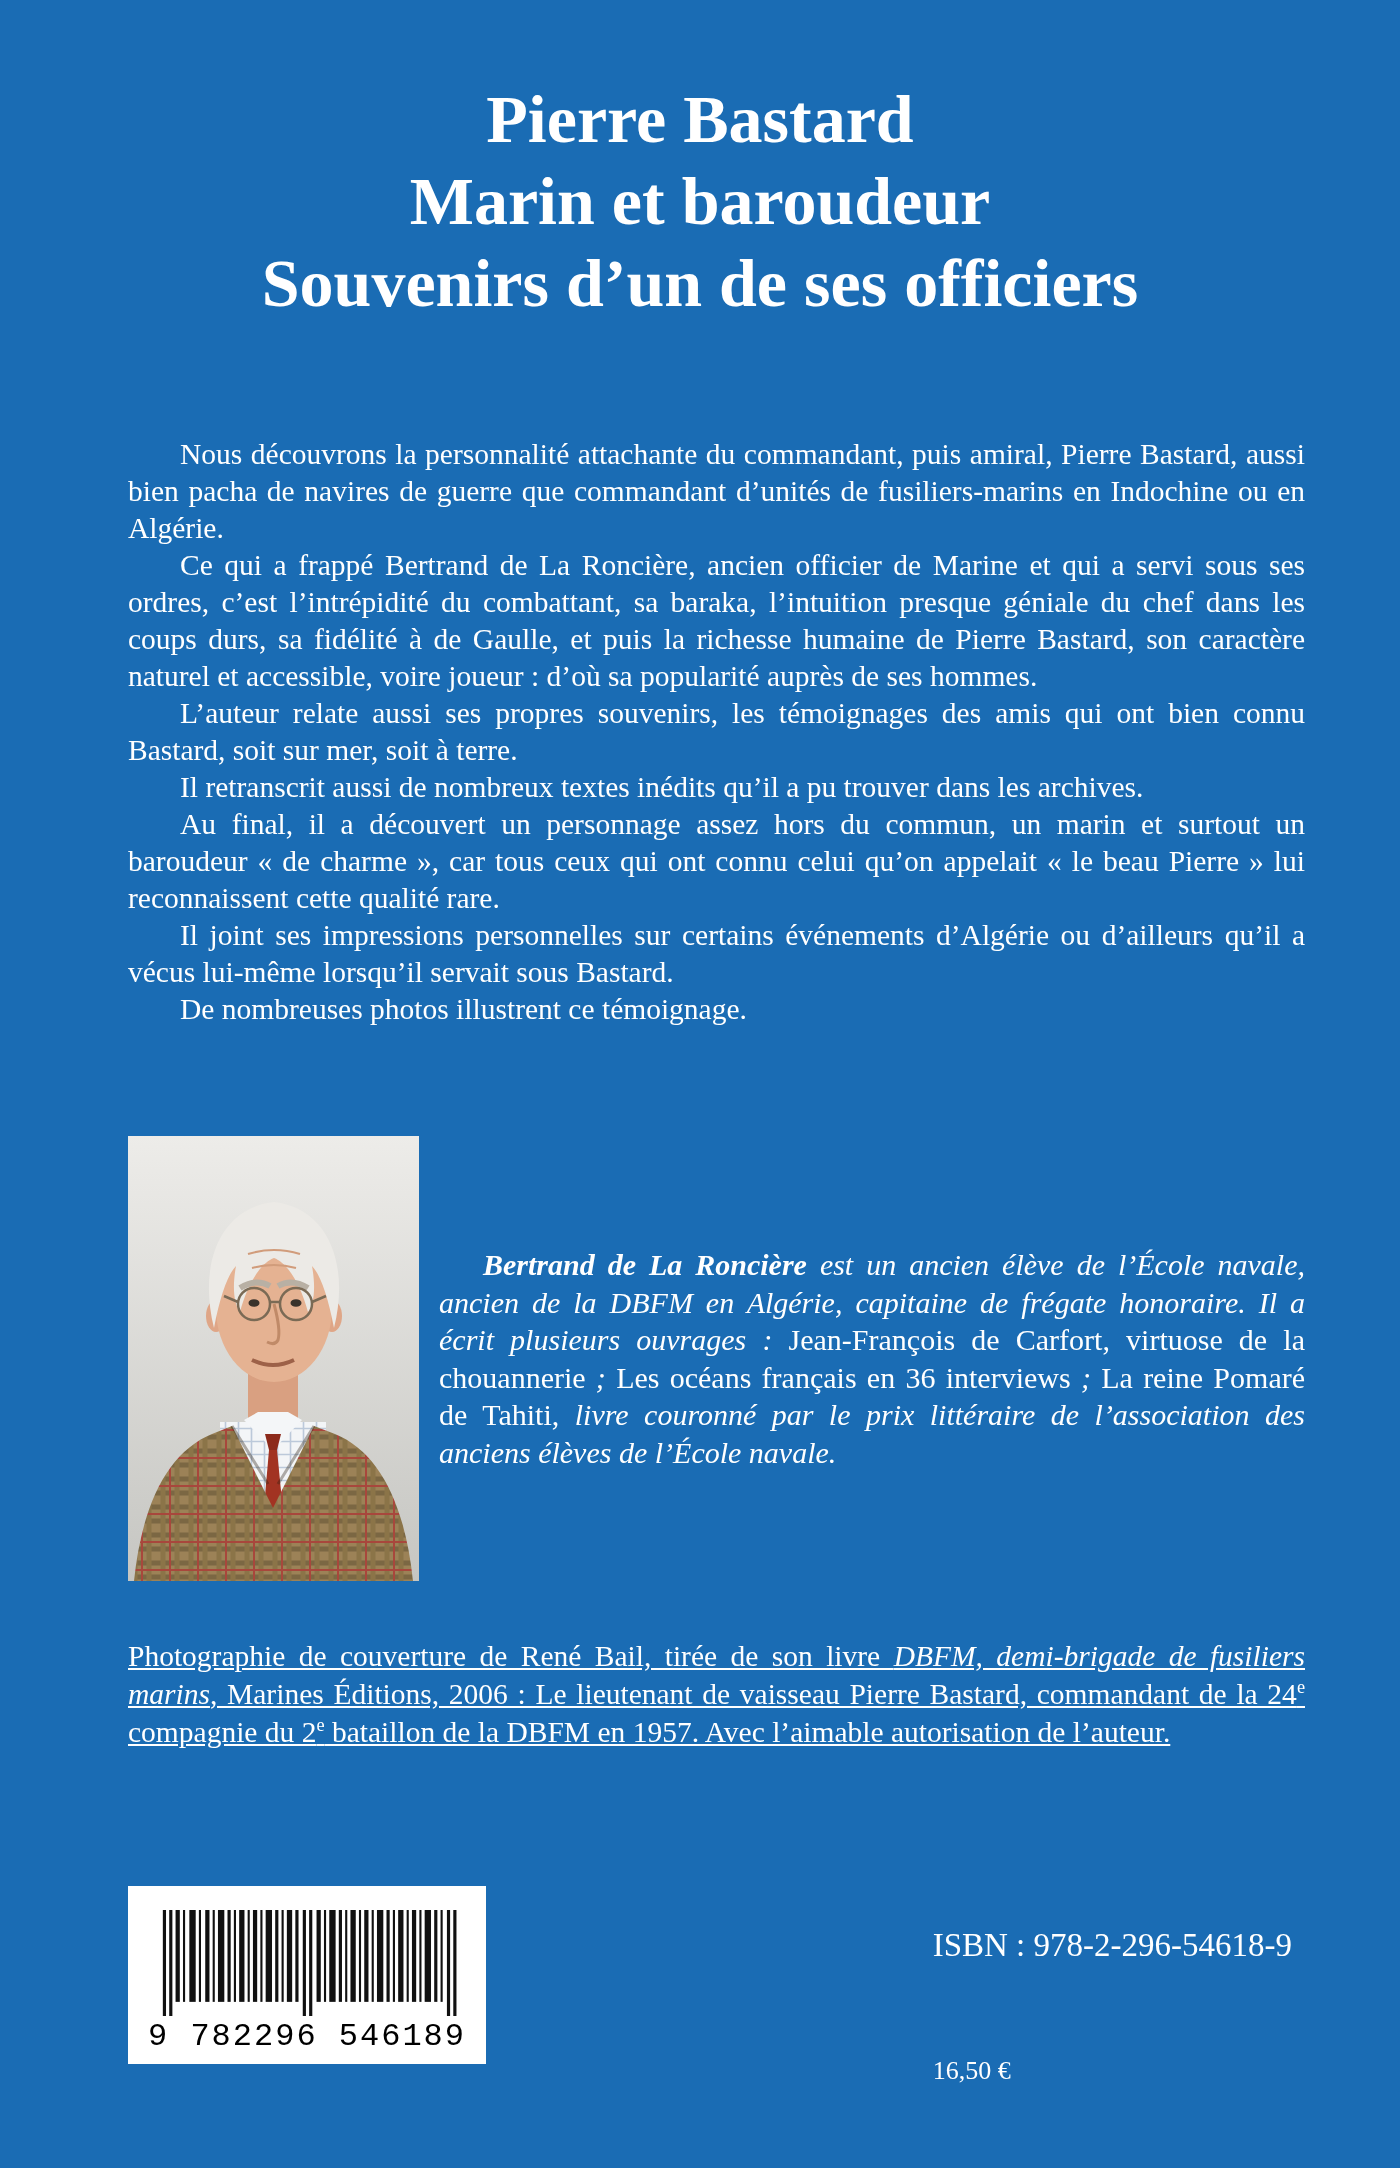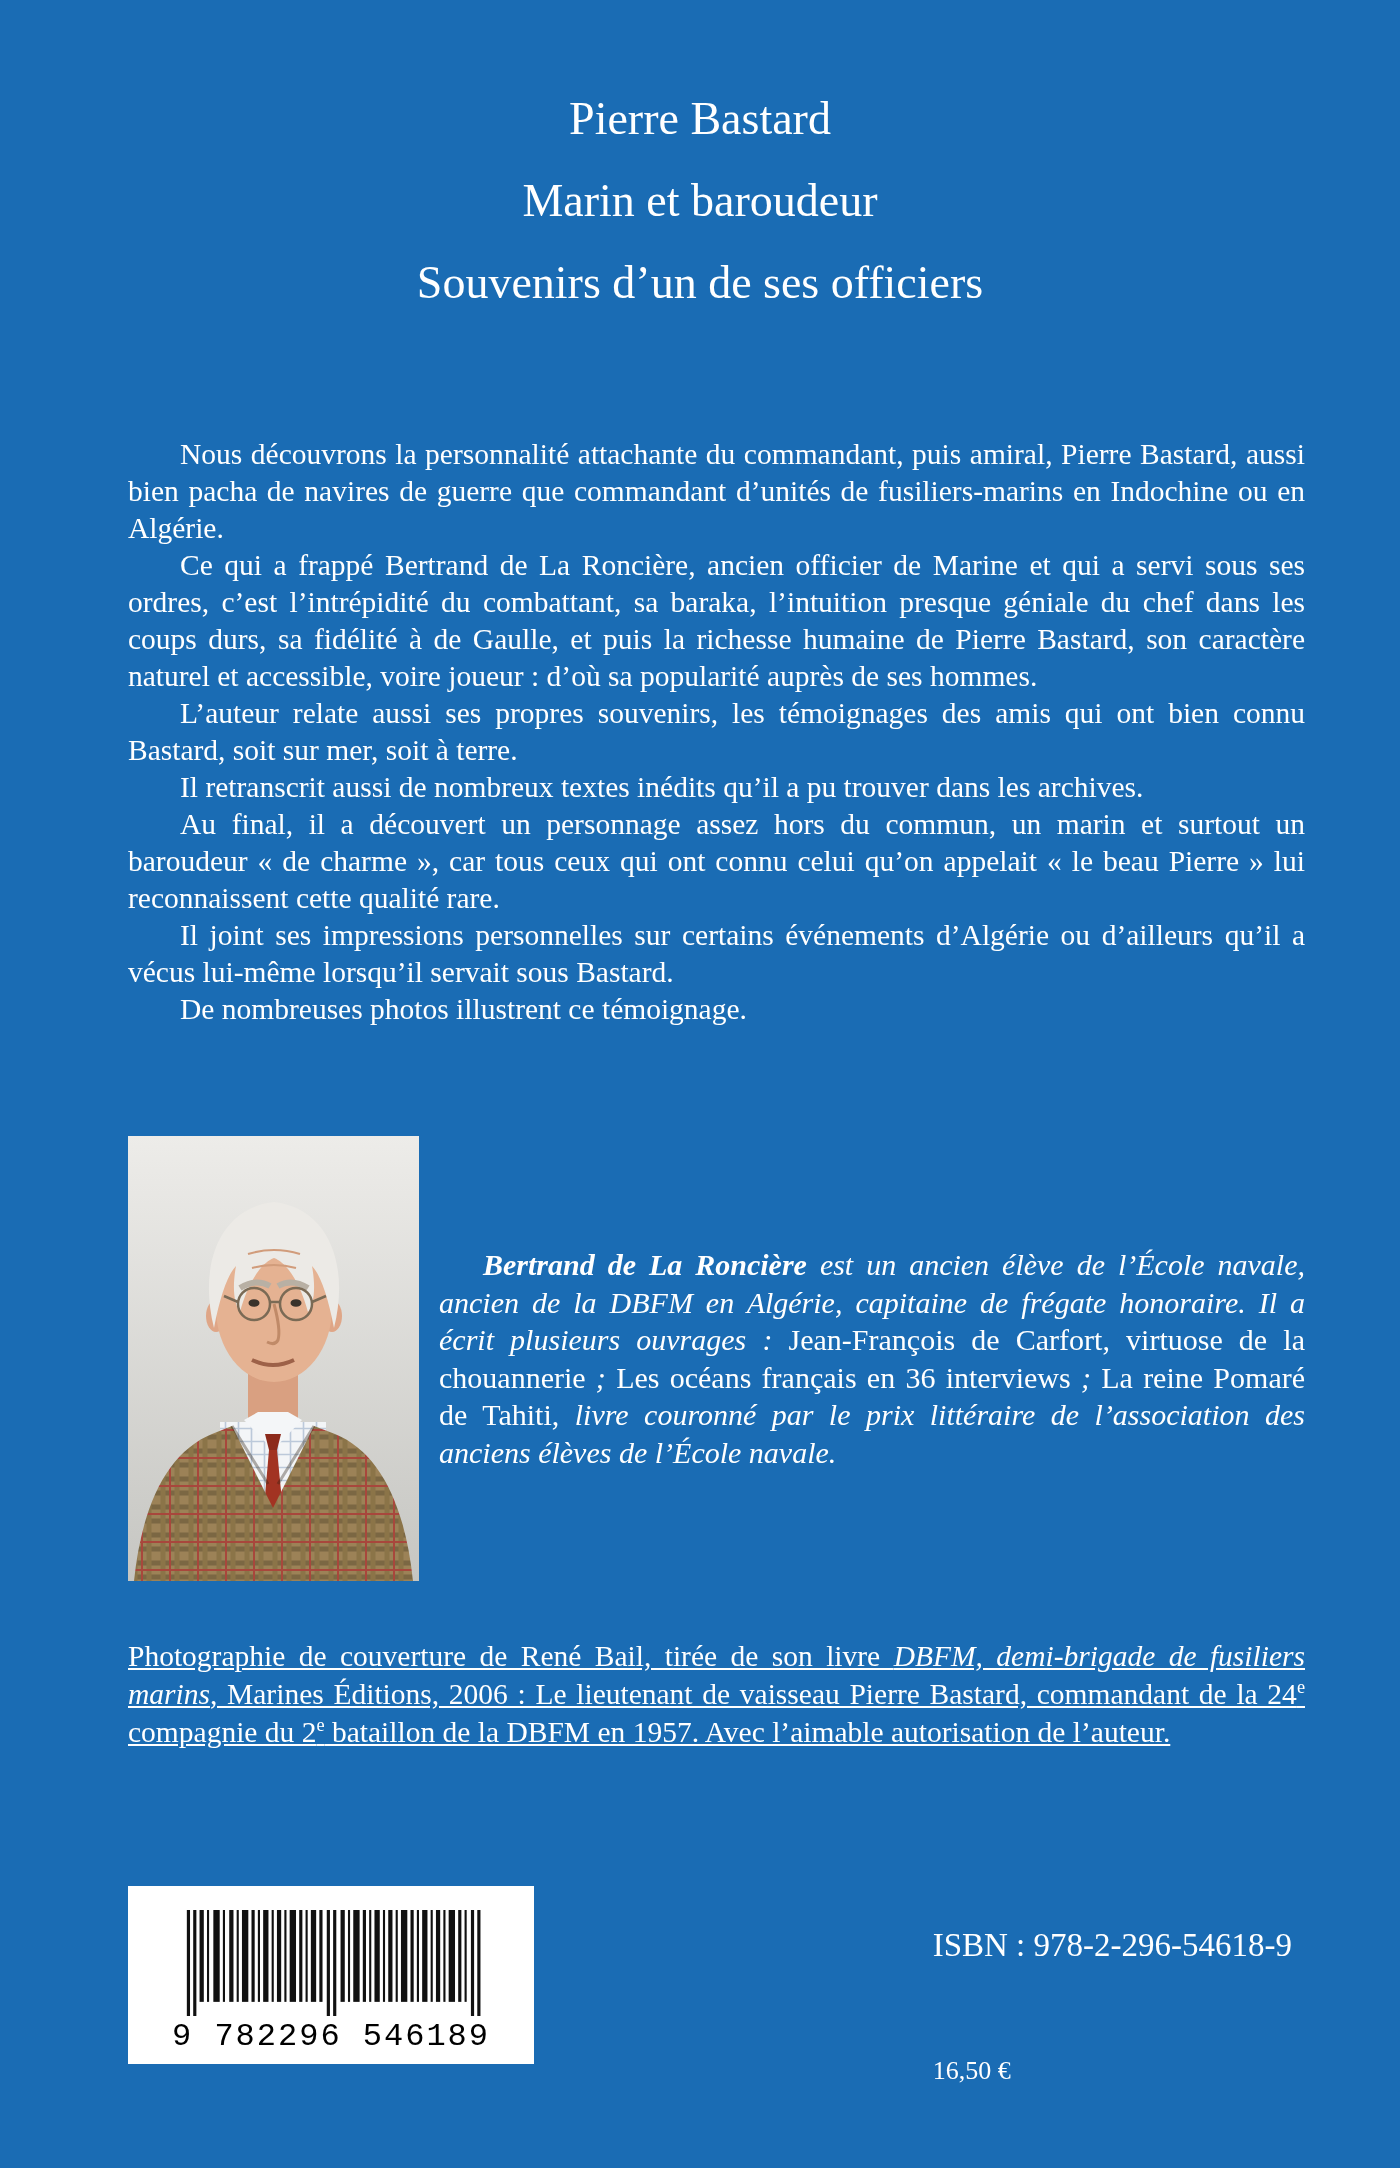--- a/index.html
+++ b/index.html
@@ -12,21 +12,21 @@
     margin: 0 auto;
     background: #1a6cb4;
     color: #ffffff;
     font-family: "Liberation Serif", "DejaVu Serif", serif;
     padding-top: 78px;
     overflow: hidden;
   }
 
   
   .title-block { text-align: center; }
-  .title-line { font-size: 46px; line-height: 82px; font-weight: normal; }
+  .title-line { font-size: 68px; line-height: 82px; font-weight: bold; }
 
   
   .synopsis { margin: 112px 95px 0 128px; }
   .synopsis p {
     margin: 0;
     font-size: 29.5px;
     line-height: 37px;
     text-align: justify;
     text-indent: 52px;
   }
@@ -66,21 +66,21 @@
     text-align: justify;
     text-decoration: underline;
   }
   .credit sup { font-size: 0.62em; line-height: 0; }
 
   
   .barcode-box {
     position: absolute;
     left: 128px;
     bottom: 104px;
-    width: 406px;
+    width: 358px;
     height: 178px;
     background: #ffffff;
     display: flex;
     flex-direction: column;
     align-items: center;
     justify-content: flex-end;
     padding: 12px 10px 6px;
   }
   .barcode-bars { display: block; width: 318px; height: 106px; }
   .barcode-digits {

